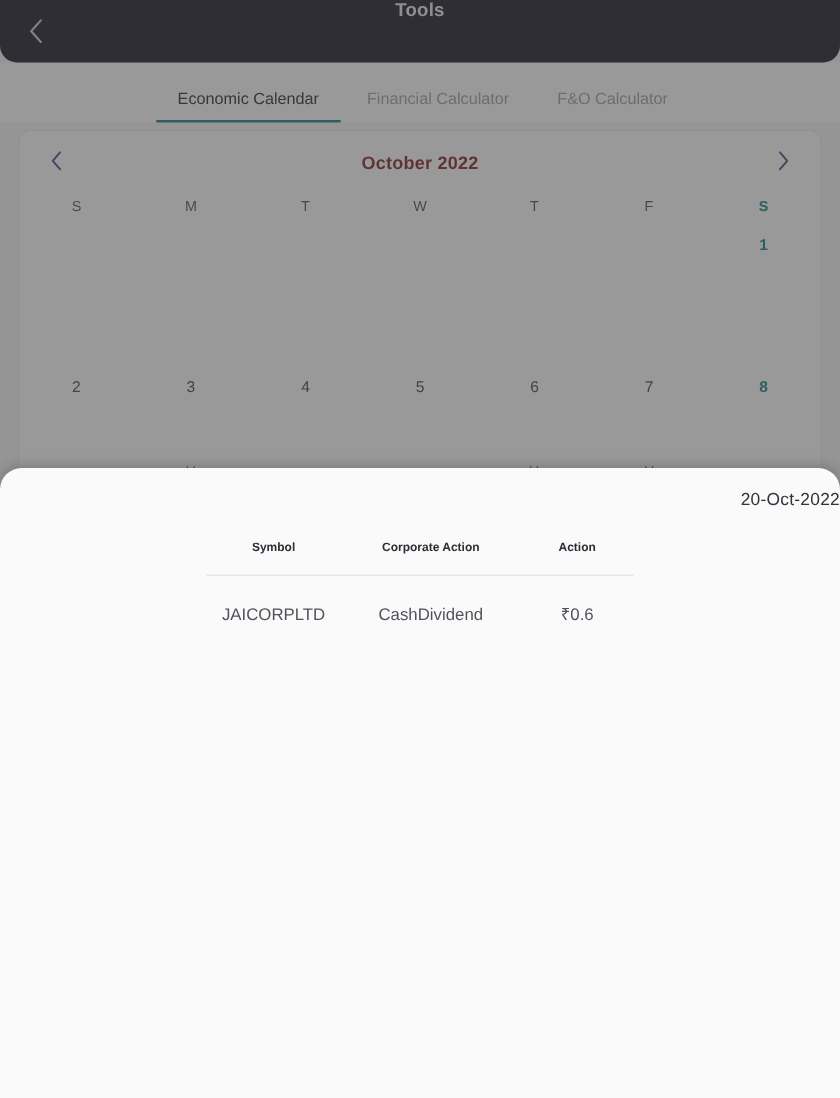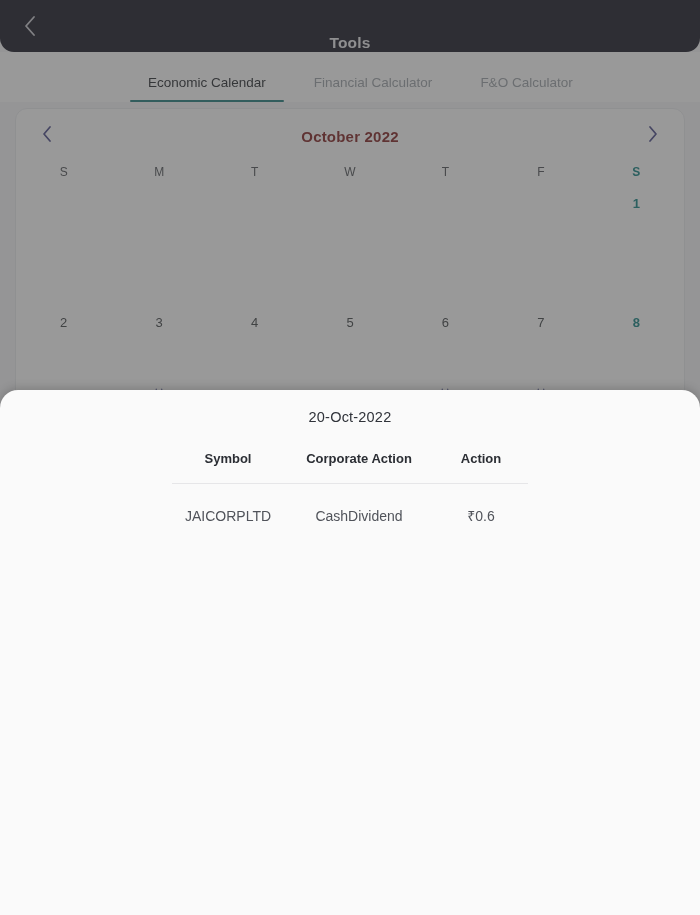--- a/index.html
+++ b/index.html
@@ -25,21 +25,21 @@
   }
 
   
   #appbar {
     position: relative;
     height: 52px;
     background: #12121f;
     border-bottom-left-radius: 14px;
     border-bottom-right-radius: 14px;
     display: flex;
-    align-items: flex-end;
+    align-items: flex-start;
     justify-content: center;
   }
   #appbar .back {
     position: absolute;
     left: 8px;
     top: 0;
     height: 52px;
     width: 44px;
     display: flex;
     align-items: center;
@@ -54,21 +54,21 @@
     letter-spacing: .2px;
   }
 
   
   #tabs {
     height: 50px;
     background: #ffffff;
     display: flex;
     align-items: flex-end;
     padding-left: 130px;
-    gap: 12px;
+    gap: 4px;
   }
   .tab {
     position: relative;
     padding: 0 18px 13px 18px;
     font-size: 13.5px;
     color: #9aa0a6;
     cursor: pointer;
     white-space: nowrap;
     line-height: 1;
   }
@@ -175,34 +175,34 @@
     right: 0;
     top: 390px;
     bottom: 0;
     background: #fafafa;
     border-top-left-radius: 18px;
     border-top-right-radius: 18px;
     box-shadow: 0 -2px 10px rgba(0,0,0,0.18);
     padding-top: 8px;
   }
   #sheet-title {
-    text-align: center;
+    text-align: right;
     font-size: 14.5px;
     color: #30333a;
     margin-top: 11px;
     letter-spacing: .2px;
   }
 
   #sheet-table {
     width: 356px;
     margin: 26px auto 0 auto;
     border-collapse: collapse;
   }
   #sheet-table th {
-    font-size: 13px;
+    font-size: 10px;
     font-weight: bold;
     color: #2b2e34;
     padding: 0 0 17px 0;
     border-bottom: 1px solid #e6e6e8;
     text-align: center;
     white-space: nowrap;
   }
   #sheet-table th.c-symbol { width: 112px; }
   #sheet-table th.c-action { width: 150px; }
   #sheet-table th.c-value  { width: 94px; }

